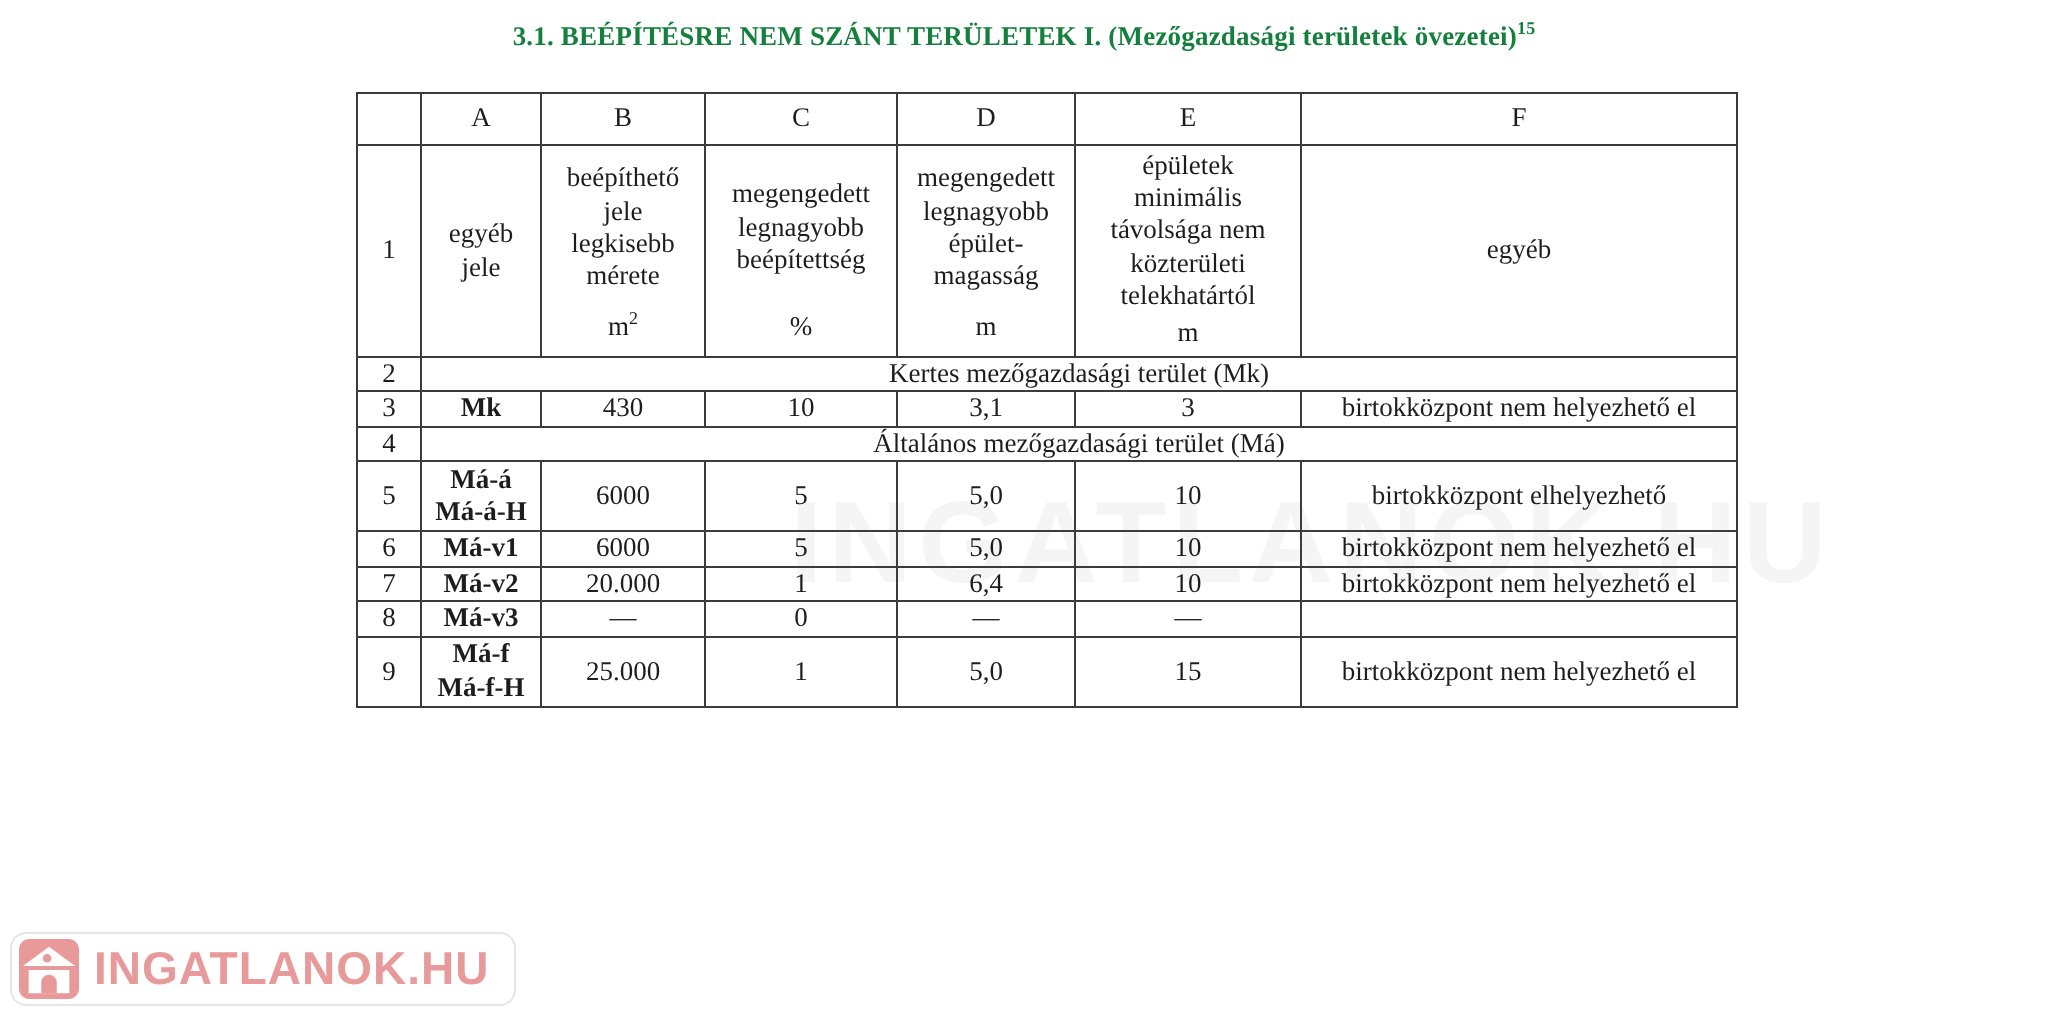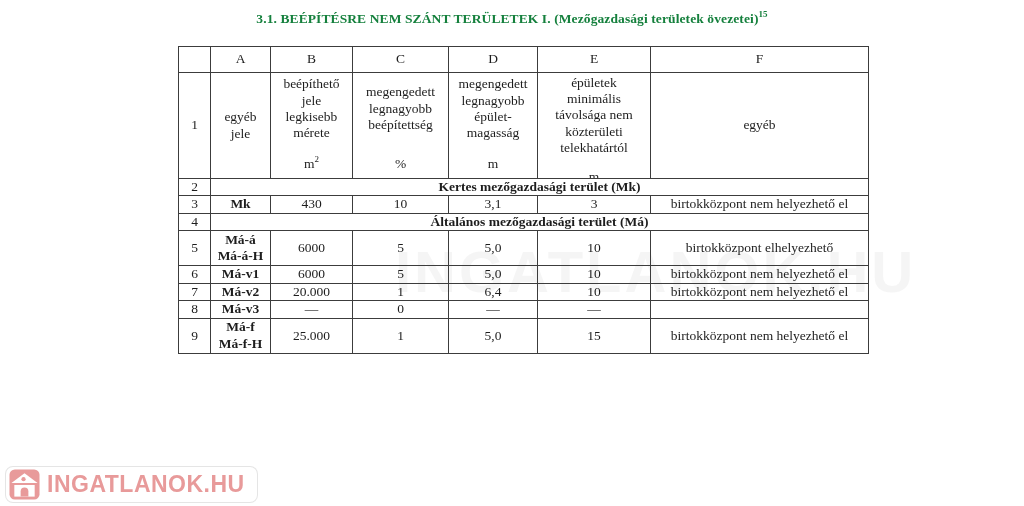--- a/index.html
+++ b/index.html
@@ -33,26 +33,26 @@
     padding:0 2px; overflow:hidden;
   }
   tr.letter-row td { height:26px; font-size:13.5px; }
   tr.main-header-row td { height:106px; }
   tr.row-single td { height:17px; }
   tr.row-double td { height:35px; }
 
   .hwrap { display:flex; flex-direction:column; height:102px; }
   .hlabel { flex:1; display:flex; align-items:center; justify-content:center;
             white-space:pre-line; }
-  .hunit  { padding-bottom:5px;margin-top:10px; }
+  .hunit  { padding-bottom:5px; }
   .hunit sup { font-size:9px; }
   .hcenter { white-space:pre-line; }
 
   .zone-cell { font-weight:bold; white-space:pre-line; line-height:1.25; }
-  .section-cell { font-weight:bold; }
+  .section-cell { font-weight:normal; }
 
   
   .logo-badge {
     position:absolute; left:5px; top:466px; z-index:2;
     display:flex; align-items:center; gap:7px;
     padding:2px 12px 2px 3px;
     border:1px solid rgba(160,160,160,0.28);
     border-radius:8px; background:rgba(255,255,255,0.6);
   }
   .logo-text {

